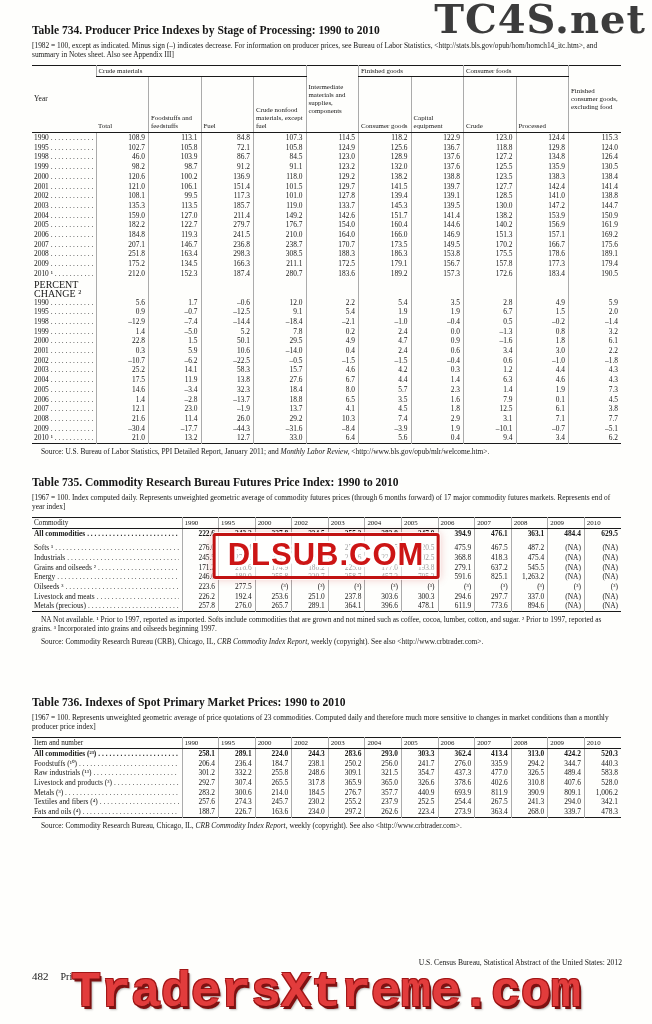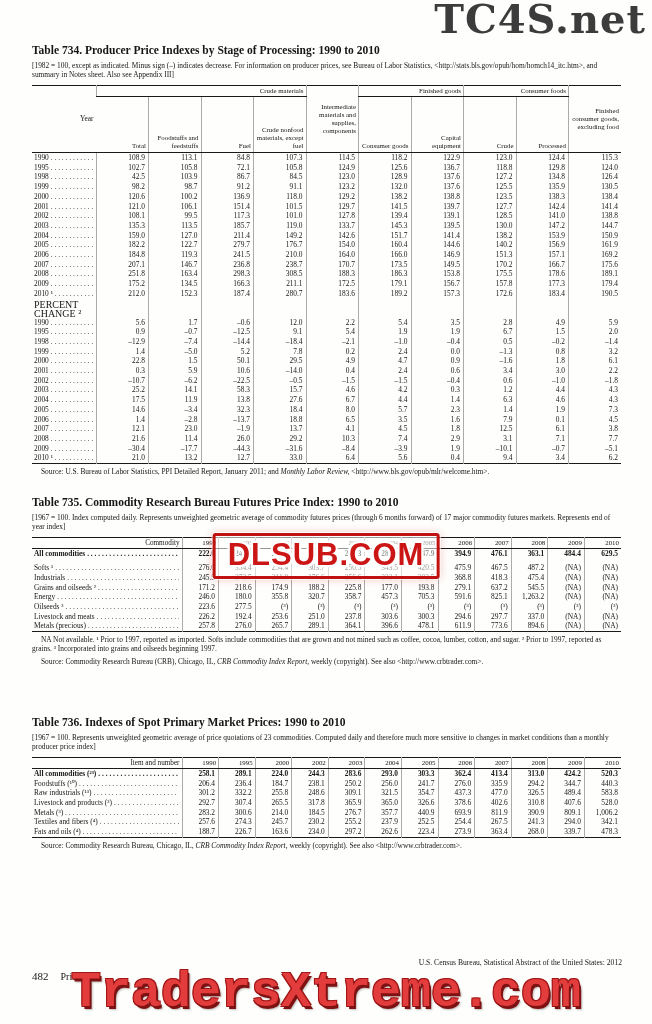--- a/index.html
+++ b/index.html
@@ -1,30 +1,30 @@
 <!DOCTYPE html>
 <html><head>
 <meta charset="utf-8">
 <style>
   * { box-sizing: border-box; margin: 0; padding: 0; }
   html, body { width: 652px; height: 1024px; }
   body {
     position: relative; overflow: hidden; background: #fefefc;
     font-family: "Liberation Serif", serif; color: #161616;
   }
-  .content { position: absolute; top: 0; left: 0; width: 652px; padding: 44px 31px 0 32px; }
+  .content { position: absolute; top: 0; left: 0; width: 652px; padding: 24px 31px 0 32px; }
 
   .tbl-title { font-size: 11.5px; line-height: 13px; font-weight: bold; margin-bottom: 4px; }
   .tbl-note  { font-size: 7.4px; line-height: 9px; margin-bottom: 6px; }
 
   table {
     width: 100%; border-collapse: collapse; table-layout: fixed;
     border-top: 1.5px solid #1a1a1a; border-bottom: 1px solid #1a1a1a;
   }
-  th { font-weight: normal; font-size: 6.9px; line-height: 8px; text-align: right;
+  th { font-weight: normal; font-size: 6.9px; line-height: 8px; text-align: left;
        vertical-align: middle; padding: 1px 2px; }
   th, td { border-left: 1px solid #ababab; }
   tr > *:first-child { border-left: none; }
   thead th { border-bottom: 1px solid #1a1a1a; }
 
   .t734 thead tr:last-child th { vertical-align: bottom; height: 56px; padding-bottom: 2px; }
   .t734 thead th[rowspan] { vertical-align: middle; }
   th.yearh { font-size: 7.4px; }
   th.cmdh { font-size: 7.2px; }
 
@@ -136,21 +136,21 @@
             <td class="num">129.8</td>
             <td class="num">124.0</td>
           </tr>
           <tr>
             <td class="lbl">
               <span class="w">
                 <span class="t">1998</span>
                 <span class="dots"></span>
               </span>
             </td>
-            <td class="num">42.5</td>
+            <td class="num">46.0</td>
             <td class="num">103.9</td>
             <td class="num">86.7</td>
             <td class="num">84.5</td>
             <td class="num">123.0</td>
             <td class="num">128.9</td>
             <td class="num">137.6</td>
             <td class="num">127.2</td>
             <td class="num">134.8</td>
             <td class="num">126.4</td>
           </tr>

